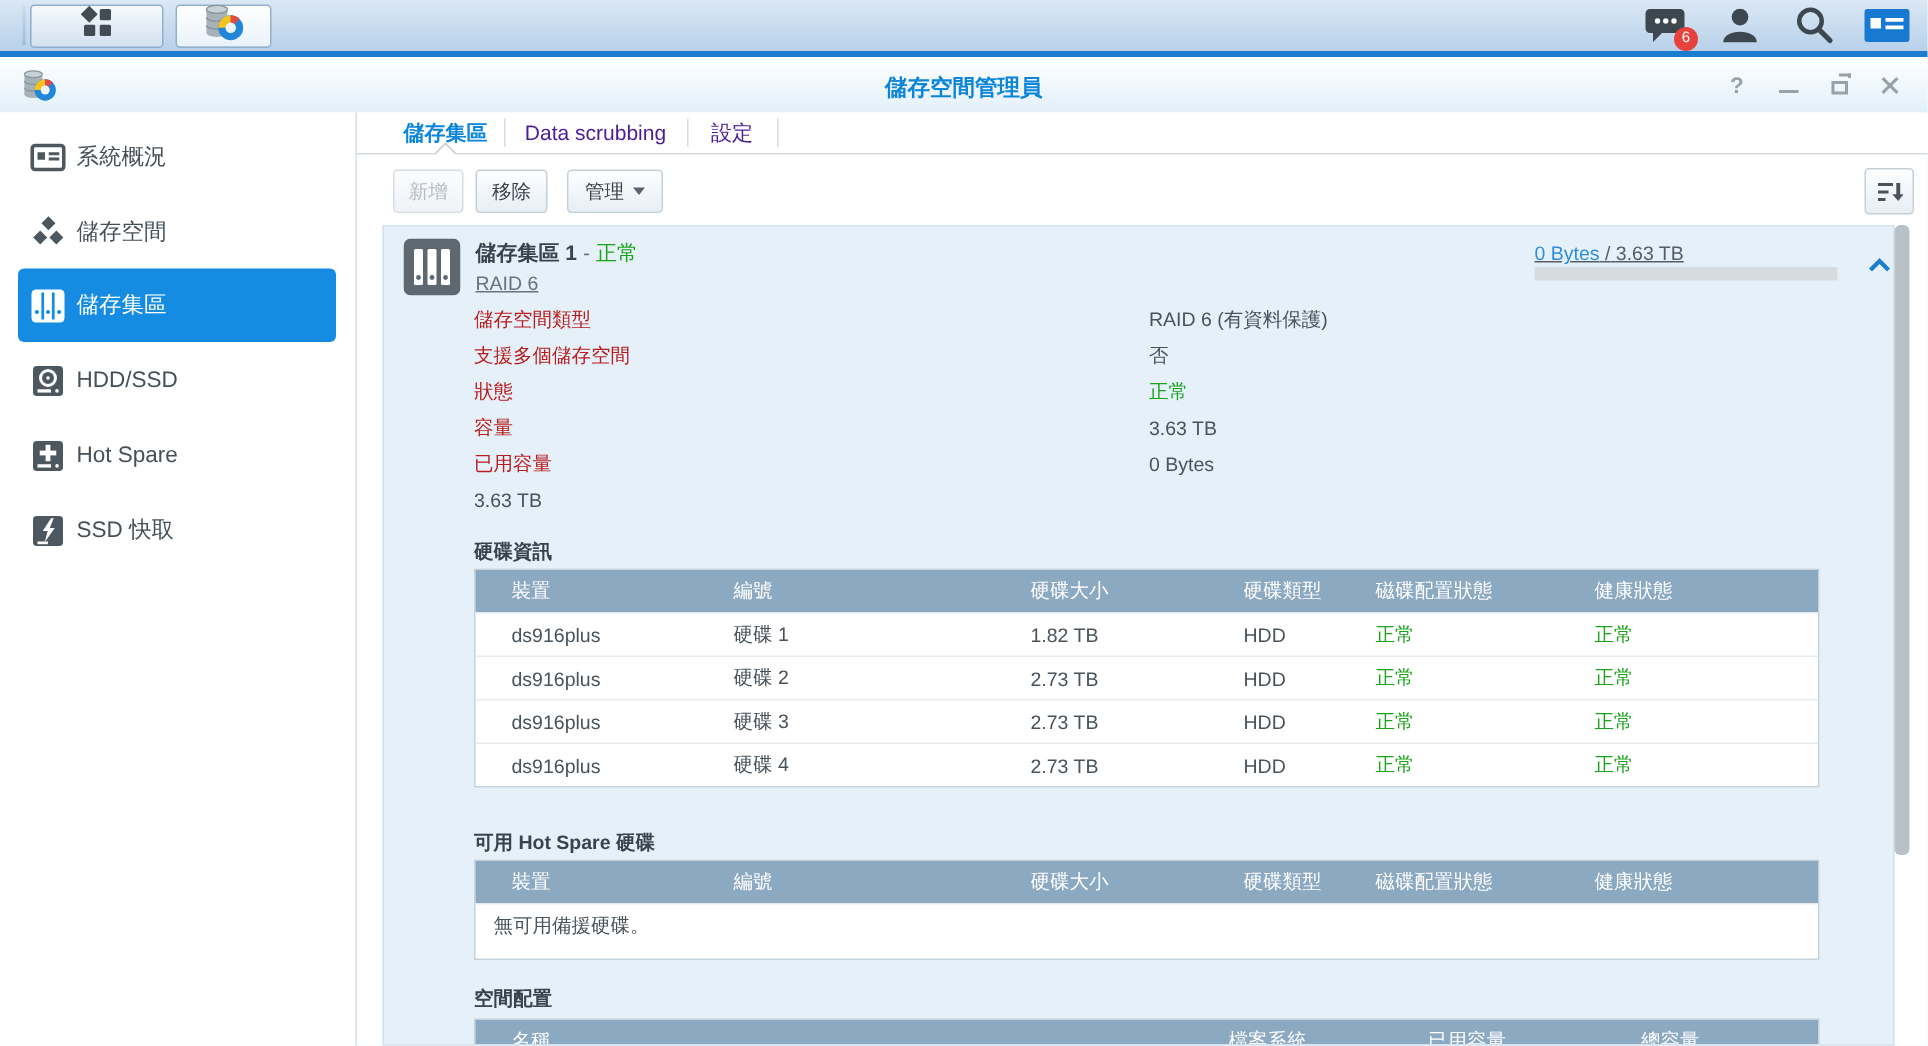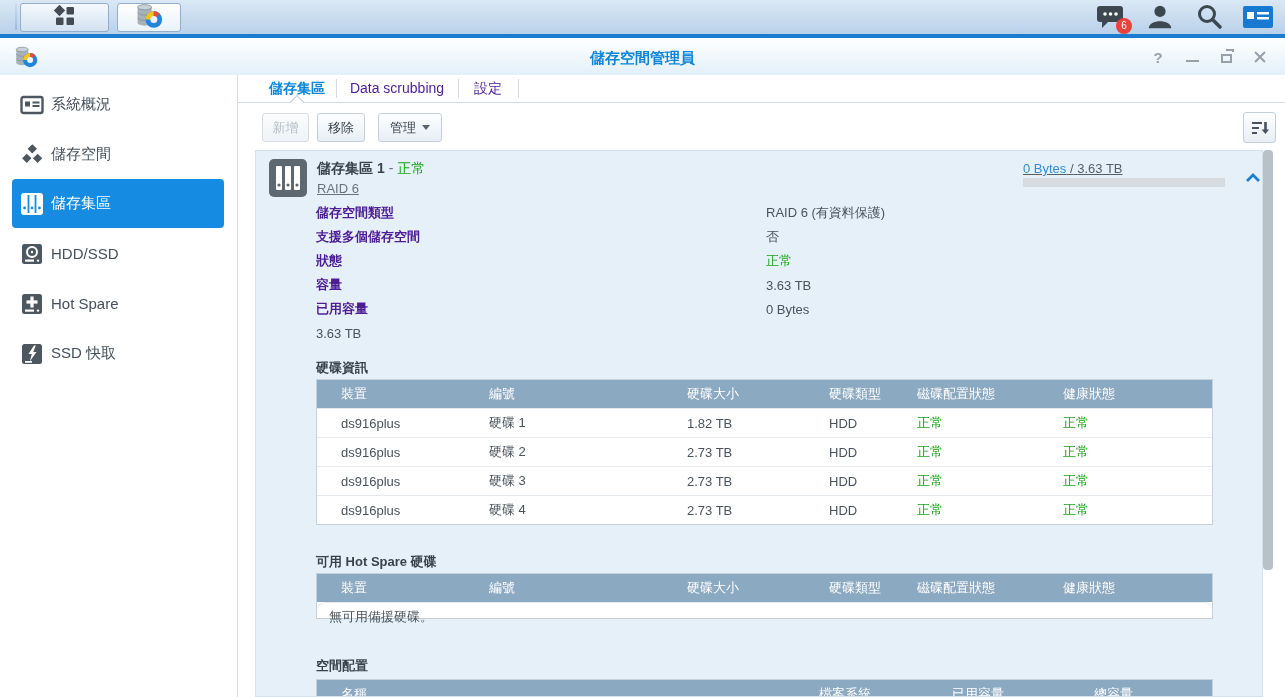--- a/index.html
+++ b/index.html
@@ -87,37 +87,37 @@
   .green { color: var(--c-green, #1ca31c) !important; }
   .pool-line2 { position: absolute; left: 61px; top: 30px; font-size: 13px; color: #68727a; text-decoration: underline; }
   .usage-text { position: absolute; left: 767px; top: 10px; font-size: 13px; color: #555e66; text-decoration: underline; }
   .usage-text .used { color: var(--c-link_blue, #2e8edc); }
   .usage-bar { position: absolute; left: 767px; top: 27px; width: 202px; height: 9px;
     background: #d6dbdf; }
   .collapse { position: absolute; left: 989px; top: 18px; cursor: pointer; }
 
   .details { position: absolute; left: 60px; top: 50px; width: 900px; }
   .drow { display: flex; height: 24px; align-items: center; font-size: 13px; }
-  .drow .dl { width: 450px; font-weight: bold; color: #4c1d95; }
+  .drow .dl { width: 450px; font-weight: normal; color: #b91c1c; }
   .drow .dv { color: #49535b; }
 
   .sec-title { position: absolute; font-size: 13px; font-weight: bold; color: #39434c; }
 
   .tbl { position: absolute; left: 60px; width: 897px; border: 1px solid #c4d2de;
     background: #fff; font-size: 13px; }
   .thead { display: grid; height: 28px; background: var(--c-table_header_bg, #8ca9c2);
     color: #fff; align-items: center; }
   .trow { display: grid; height: 29px; border-top: 1px solid #e5eaee;
     color: #49535b; align-items: center; }
   .trow:first-of-type { border-top: none; }
   .cols6 { grid-template-columns: 148px 198px 142px 88px 146px auto; }
   .cols4 { grid-template-columns: 478px 133px 142px auto; }
   .tbl .c { padding-left: 24px; white-space: nowrap; overflow: hidden; }
-  .emptyrow { height: 16px; line-height: 28px; padding-left: 12px; color: #49535b;
-    border-top: 1px solid #e5eaee; border-radius: 14px; }
+  .emptyrow { height: 37px; line-height: 28px; padding-left: 12px; color: #49535b;
+    border-top: 1px solid #e5eaee; }
 
   .scroll-thumb { position: absolute; left: 1263px; top: 150px; width: 10px; height: 420px;
     background: #b8c1c8; border-radius: 4px; cursor: pointer; }
 </style>
 </head>
 <body>
 
 <div class="taskbar">
   <div class="tb-sep"></div>
   <div class="tb-btn main">

